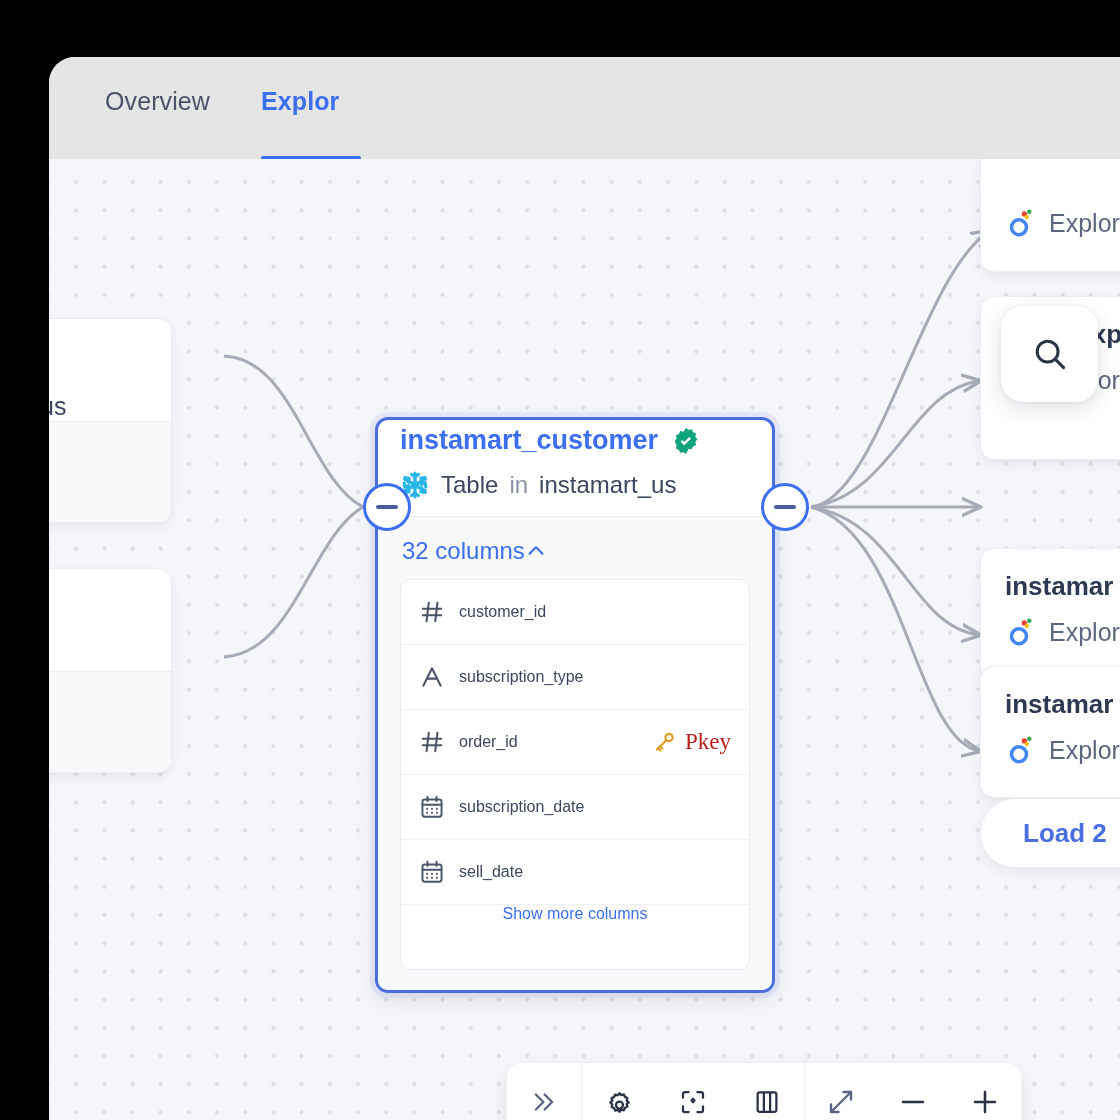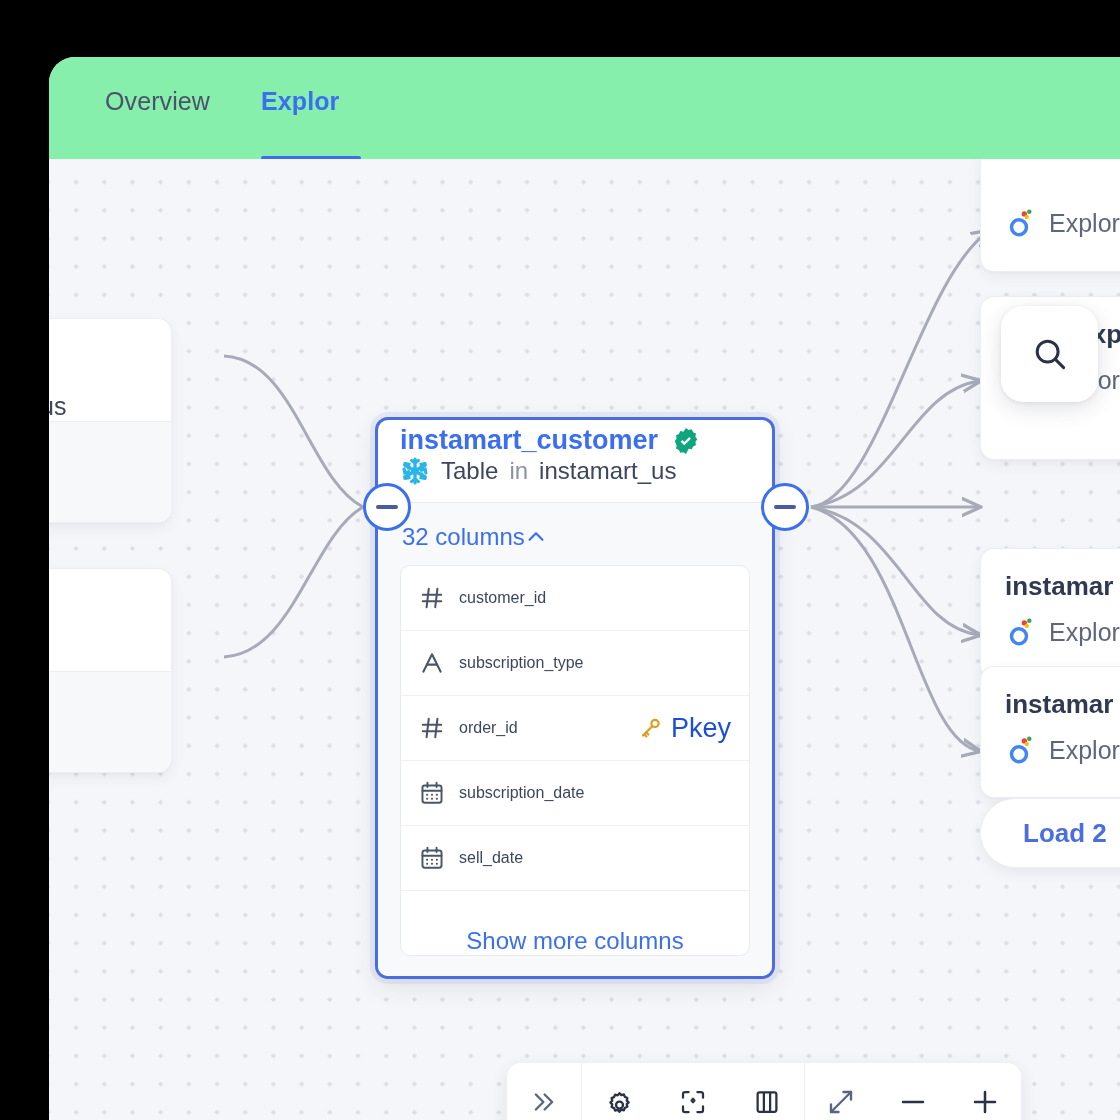--- a/index.html
+++ b/index.html
@@ -6,21 +6,21 @@
   body{width:1120px;height:1120px;overflow:hidden;font-family:"Liberation Sans",sans-serif;}
   #root{position:relative;width:1120px;height:1120px;background:#000;}
 
   
   #app{
     position:absolute;left:49px;top:57px;width:1071px;height:1063px;
     background:#fff;border-top-left-radius:26px;overflow:hidden;
   }
 
   
-  #tabbar{position:absolute;left:0;top:0;width:100%;height:102px;background:#86efac;}
+  #tabbar{position:absolute;left:0;top:0;width:100%;height:102px;background:#e5e5e5;}
   .tab{position:absolute;top:30px;font-size:25px;letter-spacing:.1px;}
   .tab.inactive{left:56px;color:#4b536b;}
   .tab.active{left:212px;color:#3b6ff0;font-weight:700;}
   .tab-underline{position:absolute;left:212px;top:99px;width:100px;height:4px;background:#3b6ff0;border-radius:2px;}
 
   
   #canvas{
     position:absolute;left:0;top:102px;width:1071px;height:961px;
     background-color:#f5f6f9;
     background-image:radial-gradient(#dddfe6 2.1px, rgba(0,0,0,0) 2.2px);
@@ -46,32 +46,32 @@
 
   
   #main-node{
     position:absolute;left:326px;top:258px;width:400px;
     background:#fff;border:3px solid #4a6ee0;border-radius:13px;
     box-shadow:0 0 0 5px rgba(74,110,224,.09), 0 8px 24px rgba(40,50,80,.10);
     box-sizing:border-box;
   }
   #main-node .mn-head{padding:5px 22px 16px 22px;}
   #main-node .mn-title{display:flex;align-items:center;gap:13px;font-size:27px;font-weight:700;color:#3b6ff0;white-space:nowrap;}
-  #main-node .mn-sub{display:flex;align-items:center;gap:11px;font-size:24px;color:#5d667d;white-space:nowrap;}
+  #main-node .mn-sub{display:flex;align-items:center;gap:11px;margin-top:14px;font-size:24px;color:#5d667d;white-space:nowrap;}
   #main-node .mn-sub .dim{color:#8a92a6;}
   #main-node .mn-sub .lit{color:#3c465e;}
   #main-node .mn-body{background:#f8f9fb;border-top:1px solid #e9ebf1;padding:16px 22px 20px 22px;
     border-bottom-left-radius:10px;border-bottom-right-radius:10px;}
   .col-toggle{display:flex;align-items:center;font-size:24px;color:#3b6ff0;margin:4px 0 14px 2px;cursor:pointer;}
   .col-list{background:#fff;border:1px solid #e9ebf1;border-radius:10px;overflow:hidden;}
   .col-row{display:flex;align-items:center;height:64px;padding:0 18px;border-bottom:1px solid #eef0f4;gap:14px;}
   .col-row:last-child{border-bottom:none;}
   .col-name{font-size:16px;color:#3c465e;}
-  .col-badge{margin-left:auto;display:flex;align-items:center;gap:8px;font-size:27px;color:#1d4ed8;}
-  .show-more{height:64px;display:flex;align-items:flex-end;justify-content:center;font-size:24px;color:#3b6ff0;cursor:pointer;}
+  .col-badge{margin-left:auto;display:flex;align-items:center;gap:8px;font-size:23px;color:#b91c1c;font-family:Liberation Serif, serif;}
+  .show-more{height:64px;display:flex;align-items:flex-start;justify-content:center;font-size:16px;color:#3b6ff0;cursor:pointer;}
 
   
   .node.right{left:932px;width:200px;}
   .node.right .r-title{margin:22px 0 0 24px;font-size:26px;font-weight:700;color:#2f3a52;white-space:nowrap;}
   .node.right .r-sub{margin:14px 0 0 24px;display:flex;align-items:center;gap:12px;font-size:25px;color:#5d667d;white-space:nowrap;}
 
   
   #load-more{position:absolute;left:932px;top:640px;height:68px;width:200px;background:#fff;
     border-radius:34px;display:flex;align-items:center;padding-left:42px;
     box-shadow:0 0 0 1px #eceef3, 0 5px 14px rgba(40,50,80,.08);box-sizing:border-box;}

